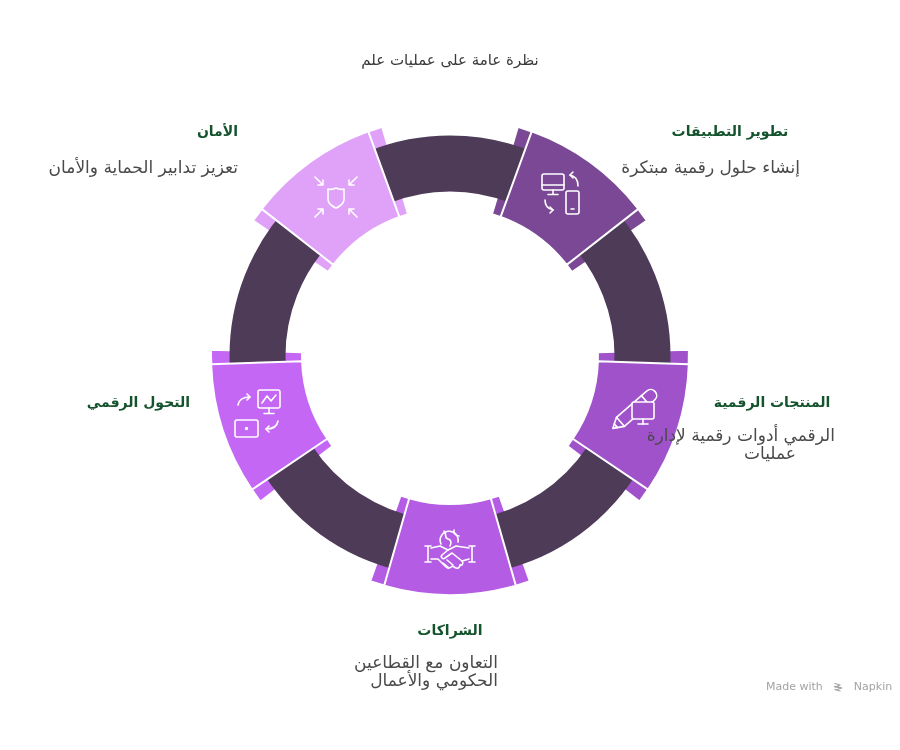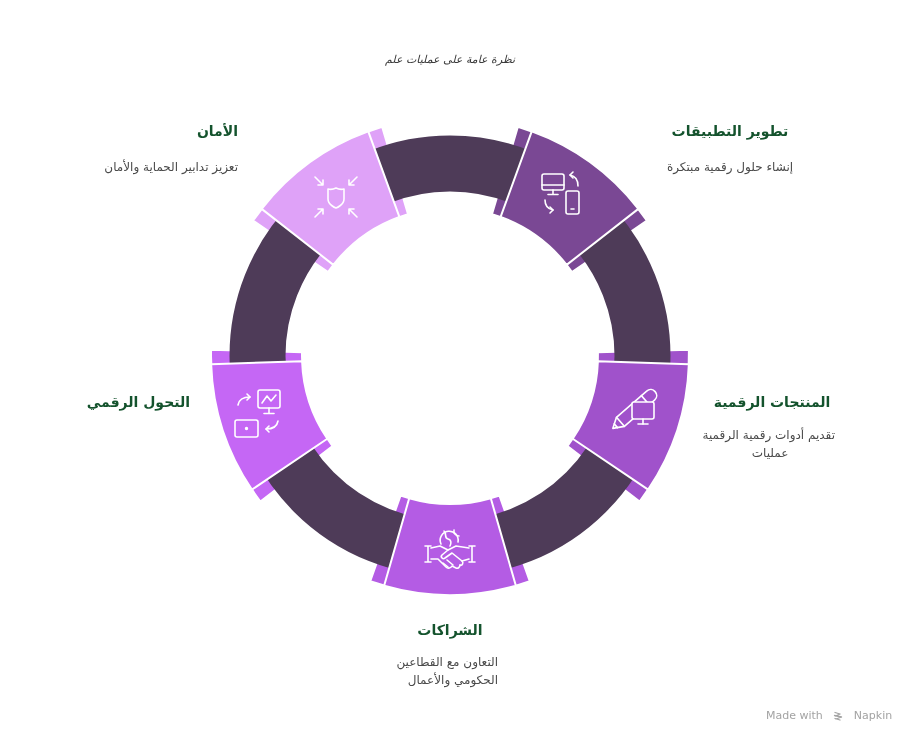--- a/index.html
+++ b/index.html
@@ -1,29 +1,29 @@
 <!DOCTYPE html>
 <html><head>
 <meta charset="utf-8">
 <style>
   html, body { margin: 0; padding: 0; background: #ffffff; }
   body { width: 900px; height: 750px; position: relative; overflow: hidden;
          font-family: "DejaVu Sans", "Liberation Sans", sans-serif; }
   .page-title { position: absolute; left: 250px; top: 49px; width: 400px; text-align: center;
-                direction: rtl; font-size: 11px; color: #3a3a3a; line-height: 22px; font-style: italic; }
+                direction: rtl; font-size: 15px; color: #3a3a3a; line-height: 22px; }
   .diagram { position: absolute; left: 0; top: 0; width: 900px; height: 750px; }
   .lbl-title { position: absolute; direction: rtl; font-size: 14px; font-weight: bold;
                color: #14532d; line-height: 18px; white-space: nowrap; }
-  .lbl-desc { position: absolute; direction: rtl; font-size: 12px; color: #4a4a4a;
+  .lbl-desc { position: absolute; direction: rtl; font-size: 17px; color: #4a4a4a;
               line-height: 17.5px; }
   .lbl-desc div { white-space: nowrap; }
   .align-left { text-align: center; }
   .align-right { text-align: right; }
   .align-center { text-align: center; }
-  .watermark { position: absolute; left: 766px; top: 708px; font-size: 11px; color: #a3a3a3;
+  .watermark { position: absolute; left: 766px; top: 679px; font-size: 11px; color: #a3a3a3;
                display: flex; align-items: center; gap: 10px; line-height: 16px; }
   .watermark svg { display: block; }
 </style>
 </head>
 <body>
 
 <div class="page-title">نظرة عامة على عمليات علم</div>
 
 <svg class="diagram" width="900" height="750" viewBox="0 0 900 750">
 
@@ -104,21 +104,21 @@
   </g>
 </svg>
 
 <div class="lbl-title align-left" style="left:660px; top:122px; width:140px;">تطوير التطبيقات</div>
 <div class="lbl-desc align-left" style="left:660px; top:159px; width:140px;">
   <div>إنشاء حلول رقمية مبتكرة</div>
 </div>
 
 <div class="lbl-title align-left" style="left:707px; top:393px; width:130px;">المنتجات الرقمية</div>
 <div class="lbl-desc align-left" style="left:705px; top:427px; width:130px;">
-  <div>تقديم أدوات رقمية الرقمية</div>
+  <div>الرقمي أدوات رقمية لإدارة</div>
   <div>عمليات</div>
 </div>
 
 <div class="lbl-title align-center" style="left:350px; top:621px; width:200px;">الشراكات</div>
 <div class="lbl-desc align-right" style="left:368px; top:654px; width:130px;">
   <div>التعاون مع القطاعين</div>
   <div>الحكومي والأعمال</div>
 </div>
 
 <div class="lbl-title align-right" style="left:30px; top:393px; width:160px;">التحول الرقمي</div>

